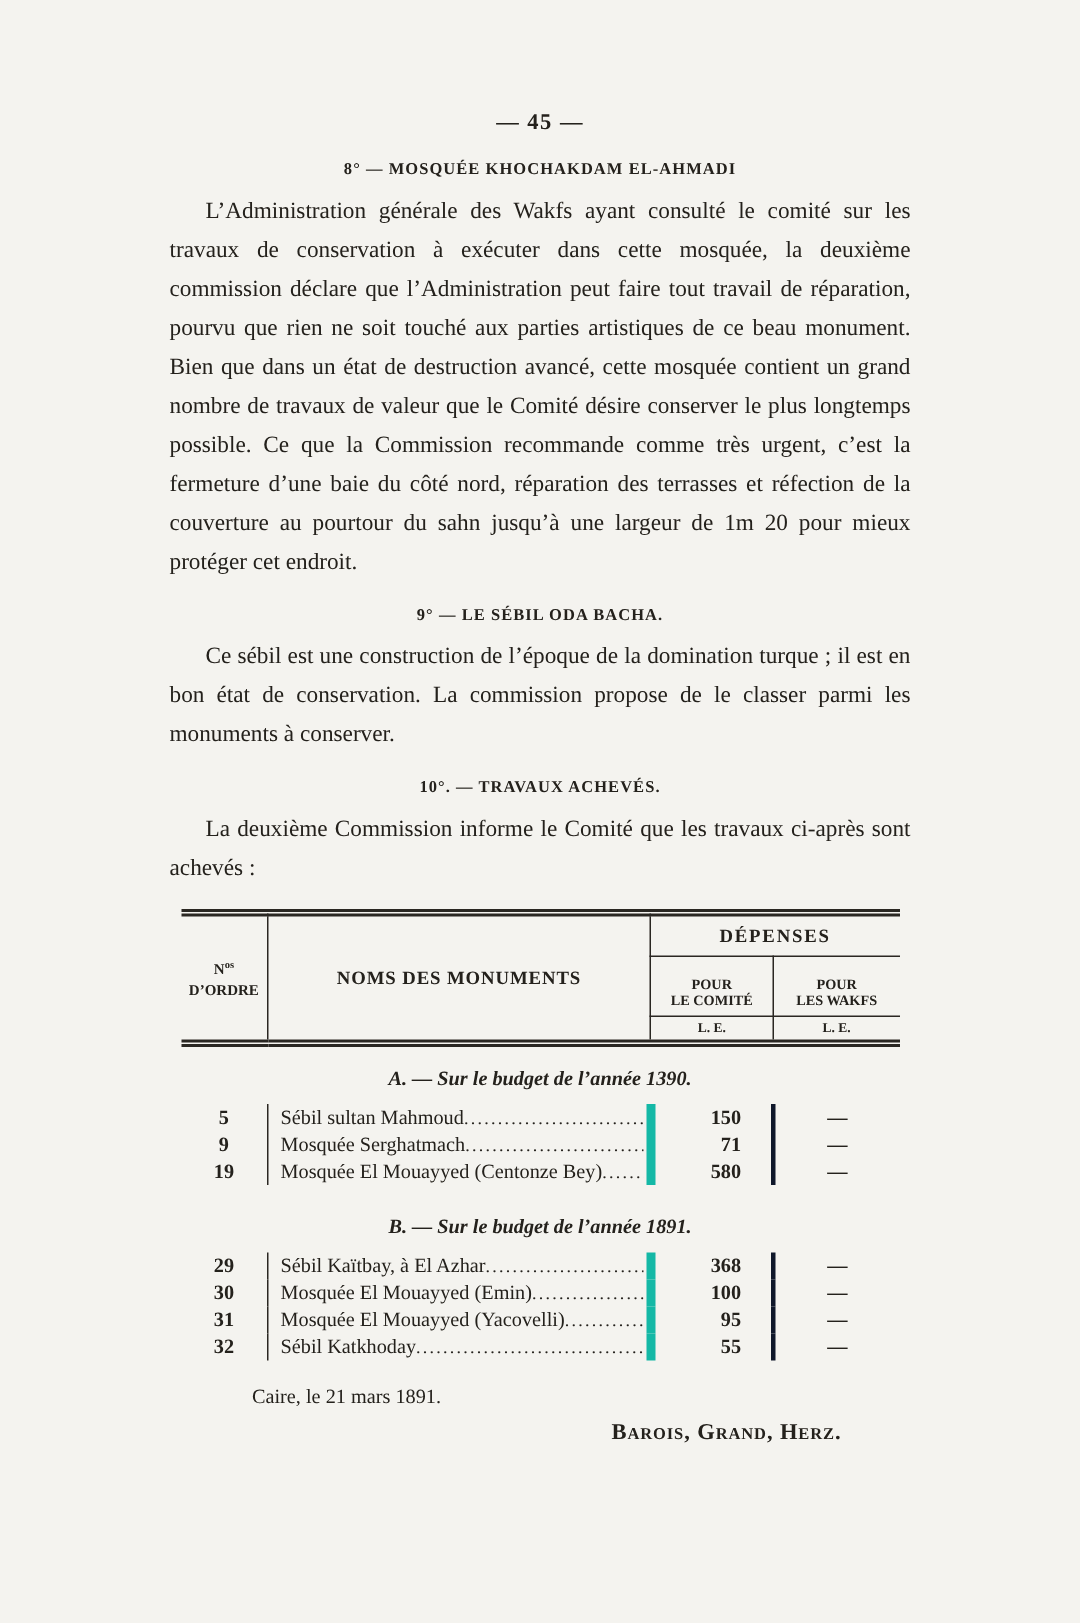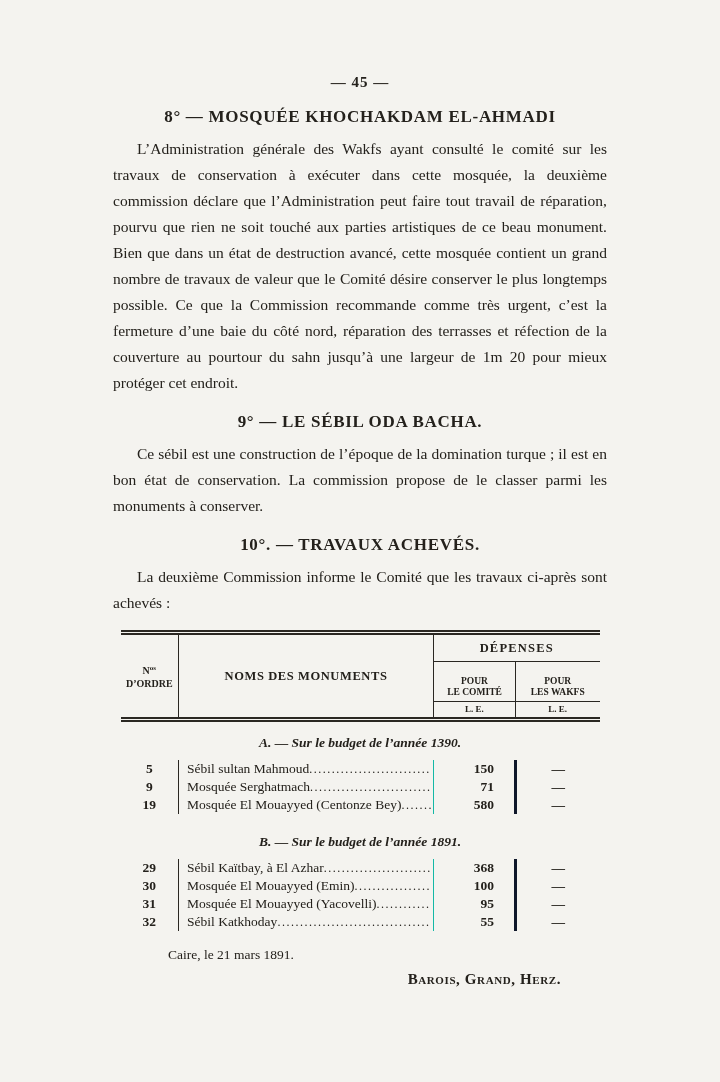--- a/index.html
+++ b/index.html
@@ -20,21 +20,21 @@
 
   .page-number {
     text-align: center;
     font-weight: bold;
     font-size: 15px;
     letter-spacing: 1px;
     margin-bottom: 14px;
   }
   .heading {
     text-align: center;
-    font-size: 17px;
+    font-size: 11px;
     font-weight: bold;
     letter-spacing: 0.7px;
     margin: 16px 0 9px 0;
   }
   .para {
     font-size: 15.5px;
     line-height: 26px;
     text-align: justify;
     text-indent: 24px;
   }
@@ -102,21 +102,21 @@
     font-size: 13.5px;
     line-height: 17px;
     vertical-align: baseline;
   }
   .c-num {
     border-right: 1px solid #2a2722;
     text-align: center;
     font-weight: bold;
     font-size: 12.5px;
   }
-  .c-name { border-right: 1px solid #14b8a6; padding: 0 2px 0 8px; }
+  .c-name { border-right: 6px solid #14b8a6; padding: 0 2px 0 8px; }
   .name-wrap { display: flex; align-items: baseline; }
   .nm { white-space: nowrap; }
   .leader { flex: 1; overflow: hidden; white-space: nowrap; }
   .leader::after {
     content: "................................................................................";
     letter-spacing: 1.5px;
     font-size: 12px;
   }
   .c-amt {
     border-right: 3px solid #0f172a;

